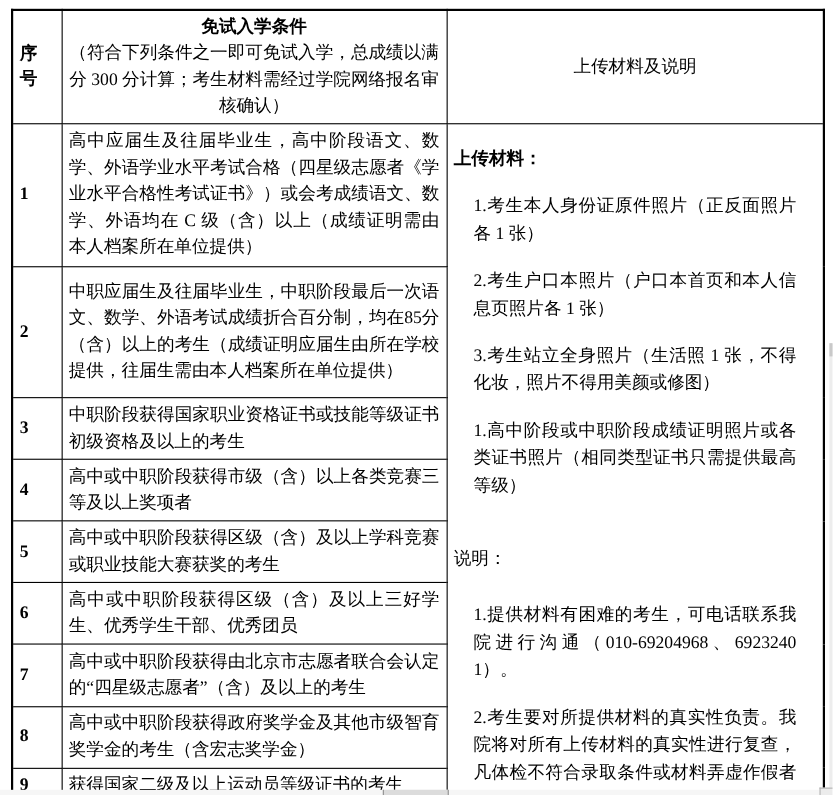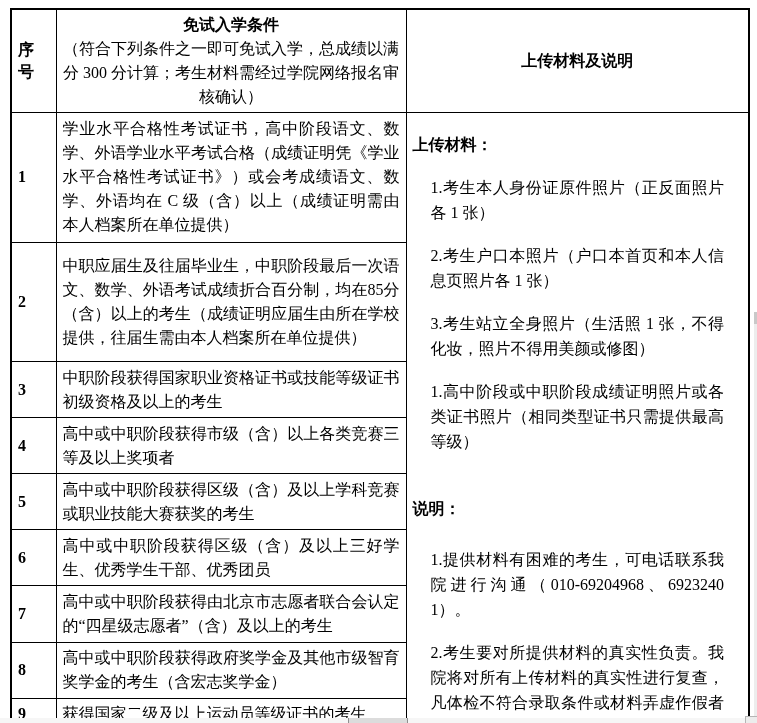--- a/index.html
+++ b/index.html
@@ -54,35 +54,35 @@
   .header-title {
     font-weight: bold;
     display: block;
   }
   .header-sub {
     display: block;
     text-align: center;
   }
   td.header-upload {
     text-align: center;
-    font-weight: bold;
+    font-weight: normal;
   }
   td.upload-cell {
     vertical-align: top;
     padding: 0 8px;
     line-height: 25px;
     text-align: justify;
     text-justify: inter-ideograph;
   }
   .upload-title {
     font-weight: bold;
   }
   .upload-item, .note-item { margin: 18px; }
   .notes-title {
-    font-weight: bold;
+    font-weight: normal;
     margin-top: 42px;
     margin-bottom: 26px;
   }
   tr.row-h   { height: 88px; }
   tr.row-1   { height: 125px; }
   tr.row-2   { height: 117px; }
   tr.row-mid { height: 50px; }
   tr.row-9   { height: 26px; }
   tr.row-10  { height: 28px; }
 
@@ -149,21 +149,21 @@
       <td class="num-cell">序号</td>
       <td class="header-cond">
         <span class="header-title">免试入学条件</span>
         <span class="header-sub">（符合下列条件之一即可免试入学，总成绩以满分 300 分计算；考生材料需经过学院网络报名审核确认）</span>
       </td>
       <td class="header-upload">上传材料及说明</td>
     </tr>
 
     <tr class="row-1">
       <td class="num-cell">1</td>
-      <td class="cond-cell">学业水平合格性考试证书，高中阶段语文、数学、外语学业水平考试合格（成绩证明凭《学业水平合格性考试证书》）或会考成绩语文、数学、外语均在 C 级（含）以上（成绩证明需由本人档案所在单位提供）</td>
+      <td class="cond-cell">高中应届生及往届毕业生，高中阶段语文、数学、外语学业水平考试合格（四星级志愿者《学业水平合格性考试证书》）或会考成绩语文、数学、外语均在 C 级（含）以上（成绩证明需由本人档案所在单位提供）</td>
       <td class="upload-cell" rowspan="10">
         <p class="upload-title">上传材料：</p>
         <p class="upload-item">1.考生本人身份证原件照片（正反面照片各 1 张）</p>
         <p class="upload-item">2.考生户口本照片（户口本首页和本人信息页照片各 1 张）</p>
         <p class="upload-item">3.考生站立全身照片（生活照 1 张，不得化妆，照片不得用美颜或修图）</p>
         <p class="upload-item">1.高中阶段或中职阶段成绩证明照片或各类证书照片（相同类型证书只需提供最高等级）</p>
         <p class="notes-title">说明：</p>
         <p class="note-item">1.提供材料有困难的考生，可电话联系我院进行沟通（010-69204968、69232401）。</p>
         <p class="note-item">2.考生要对所提供材料的真实性负责。我院将对所有上传材料的真实性进行复查，凡体检不符合录取条件或材料弄虚作假者可取消录取资格。</p>
       </td>

